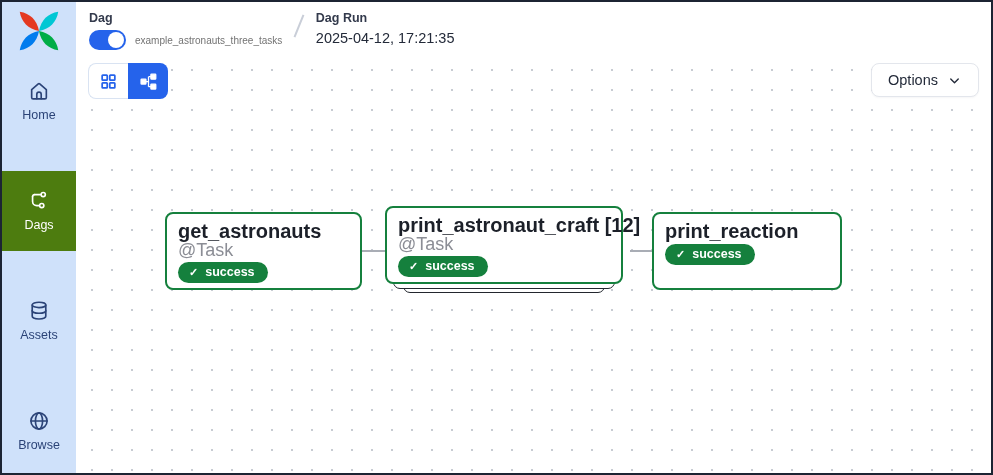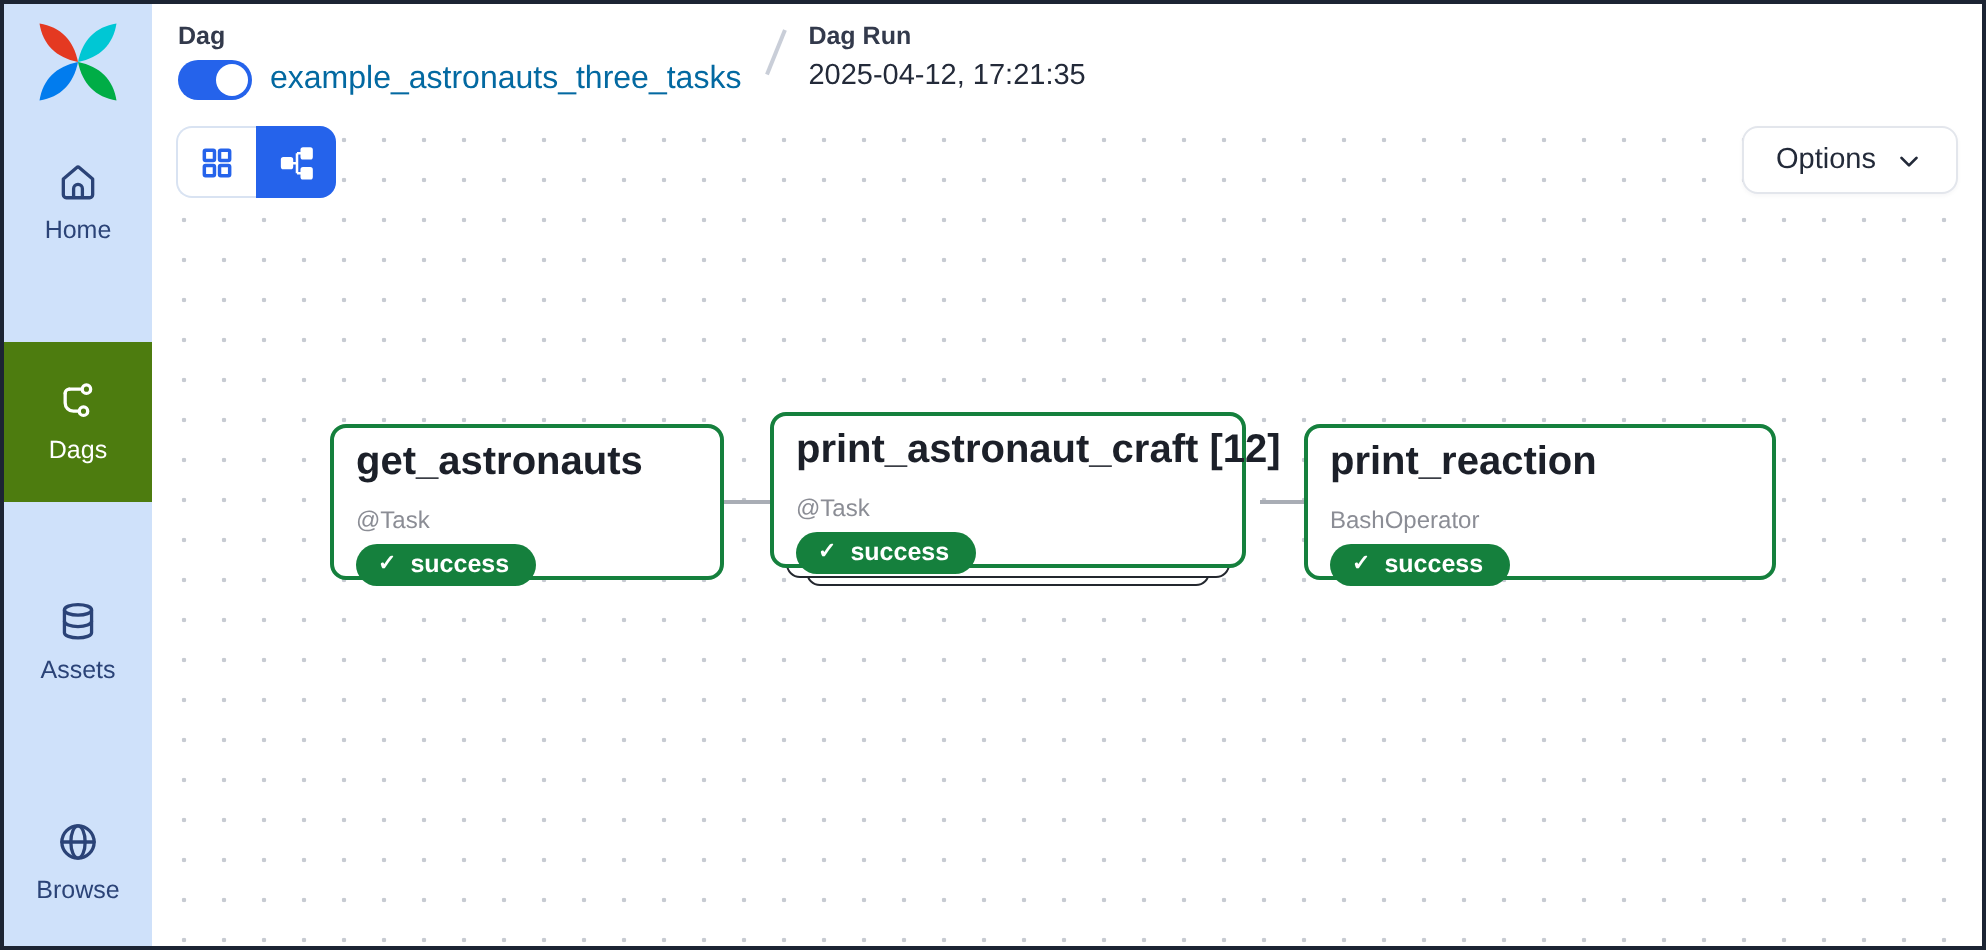--- a/index.html
+++ b/index.html
@@ -44,21 +44,21 @@
   .crumb-label { font-size:12.5px; font-weight:700; color:#333a4c; margin-bottom:5px; }
   .crumb-row { display:flex; align-items:center; gap:9px; }
   .toggle {
     width:37px; height:20px; border-radius:10px; background:#2563eb;
     position:relative; cursor:pointer; flex:0 0 auto;
   }
   .toggle .knob {
     position:absolute; top:2px; right:2px; width:16px; height:16px;
     border-radius:50%; background:#ffffff;
   }
-  .dag-link { font-size:16px; color:#0369a1; text-decoration:none; cursor:pointer; }
+  .dag-link { font-size:10px; color:#737373; text-decoration:none; cursor:pointer; }
   .crumb-sep {
     width:1.5px; height:24px; background:#c9ced8;
     transform:rotate(22deg); margin:3px 16px 0 16px; flex:0 0 auto;
   }
   .run-value { font-size:14.5px; color:#232a39; }
 
   
   .canvas {
     flex:1; position:relative; background:#ffffff;
     background-image:radial-gradient(#c7cbd2 1px, transparent 1.3px);
@@ -88,21 +88,21 @@
   }
 
   
   .node { position:absolute; height:78px; }
   .node-card {
     position:relative; z-index:2; height:100%;
     background:#ffffff; border:2px solid #15803d; border-radius:8px;
     padding:7px 11px 0 11px; cursor:pointer;
   }
   .node-title { font-size:20px; font-weight:700; color:#1c2029; line-height:20px; white-space:nowrap; }
-  .node-sub { font-size:12px; color:#8b8d95; line-height:17px; margin-top:11px; }
+  .node-sub { font-size:18px; color:#8b8d95; line-height:17px; margin-top:1px; }
   .badge {
     display:inline-flex; align-items:center; gap:7px;
     background:#15803d; color:#ffffff;
     font-size:12.5px; font-weight:600;
     border-radius:999px; padding:3px 13px 4px 11px; margin-top:3px;
   }
   .badge .check { font-size:11px; line-height:1; }
   .stack-a, .stack-b {
     position:absolute; background:#ffffff;
     border:1.5px solid #23272e; border-radius:0 0 7px 7px; height:12px;
@@ -261,24 +261,23 @@
       <div class="node-card">
         <div class="node-title">print_astronaut_craft [12]</div>
         <div class="node-sub">@Task</div>
         <span class="badge">
           <span class="check">✓</span>
           <span>success</span>
         </span>
       </div>
     </div>
 
-    <div class="node" style="left:576px; top:156px; width:236px;">
+    <div class="node" style="left:576px; top:156px; width:190px;">
       <div class="node-card">
         <div class="node-title">print_reaction</div>
-        <div class="node-sub">BashOperator</div>
         <span class="badge">
           <span class="check">✓</span>
           <span>success</span>
         </span>
       </div>
     </div>
 
   </div>
 </div>
 

